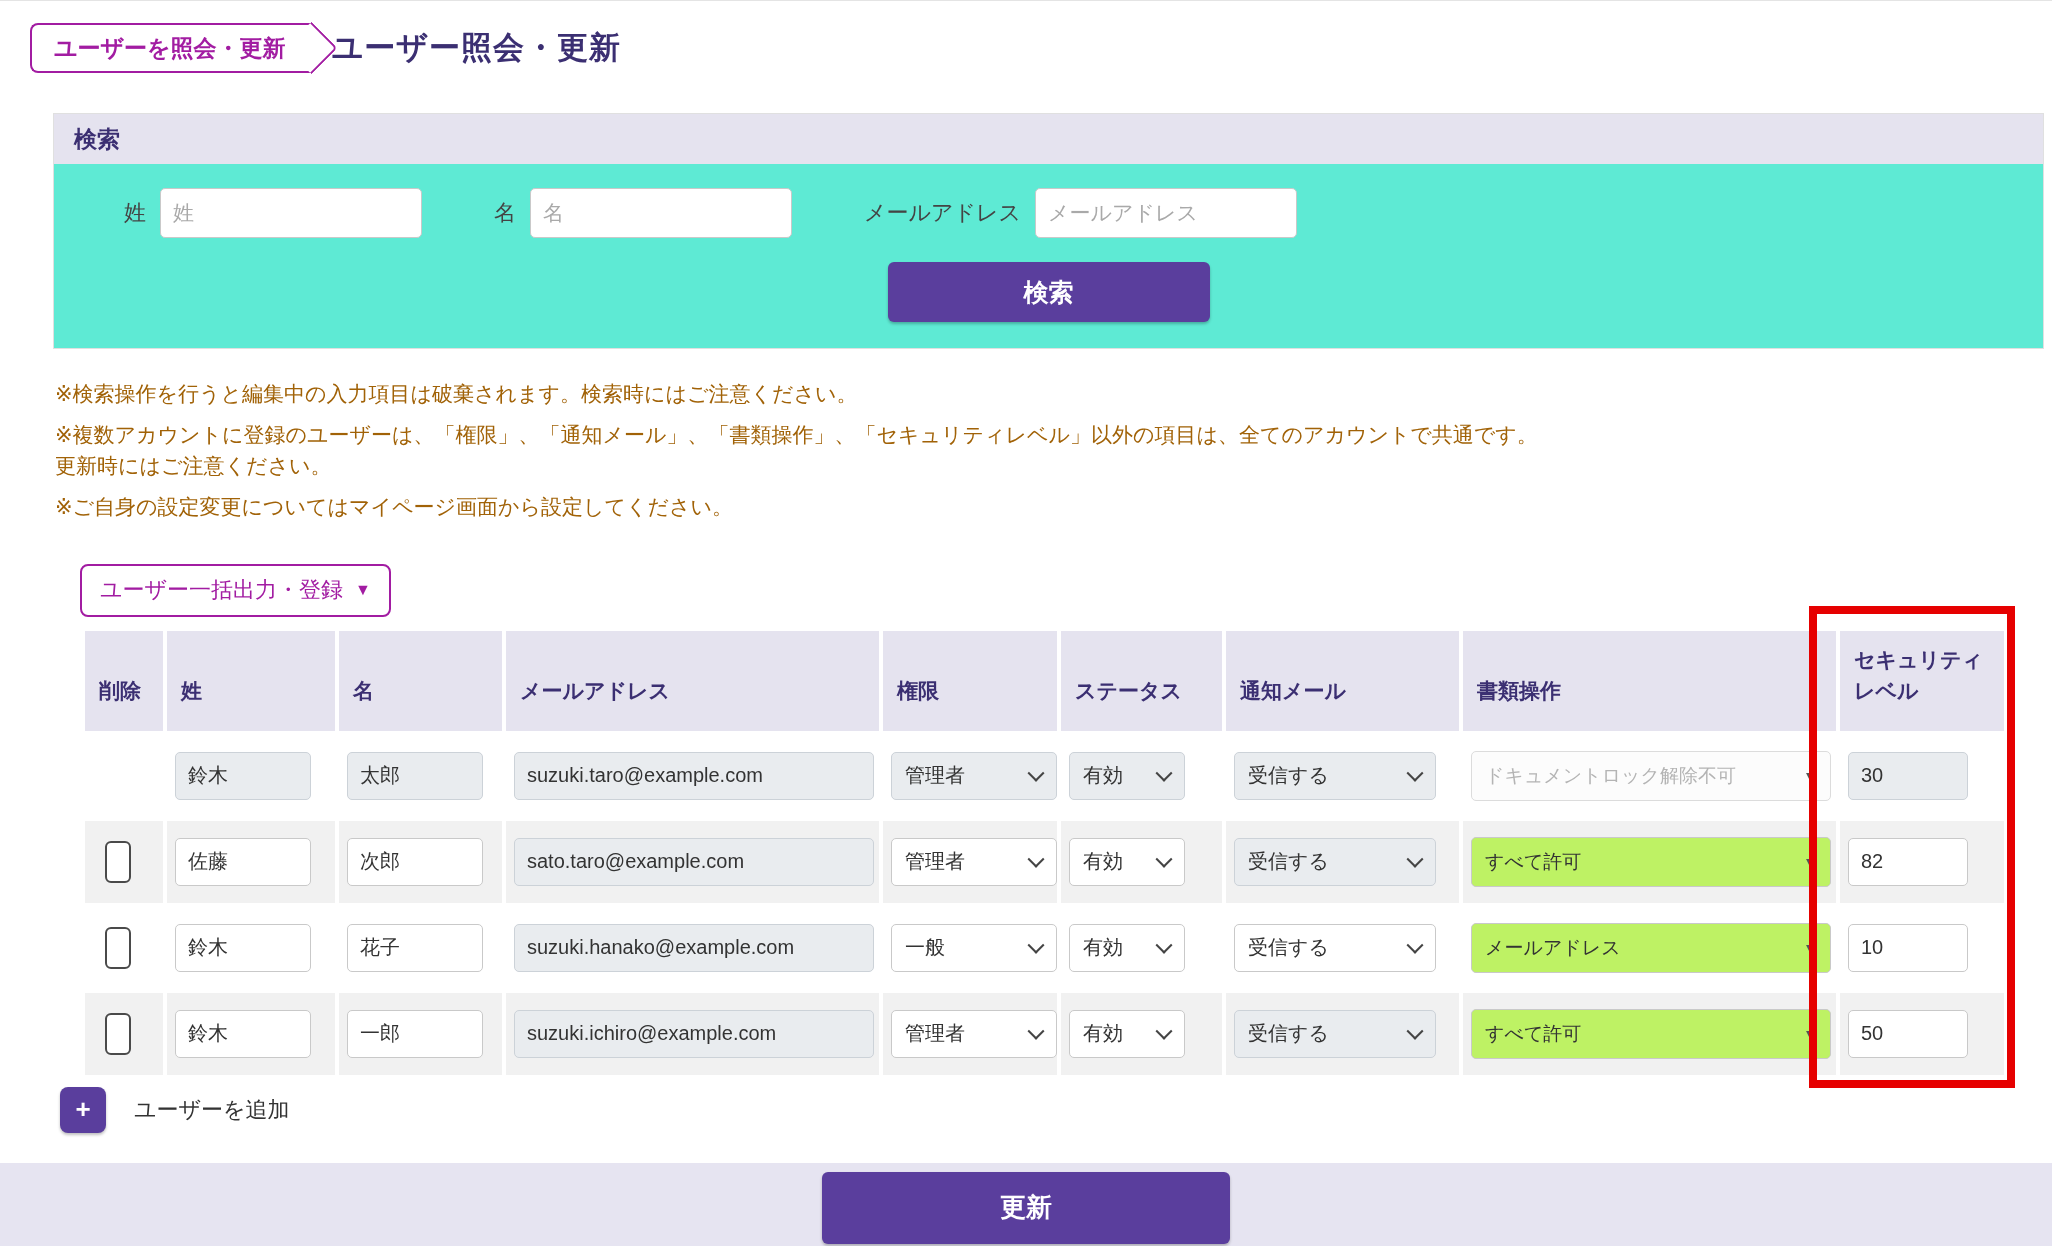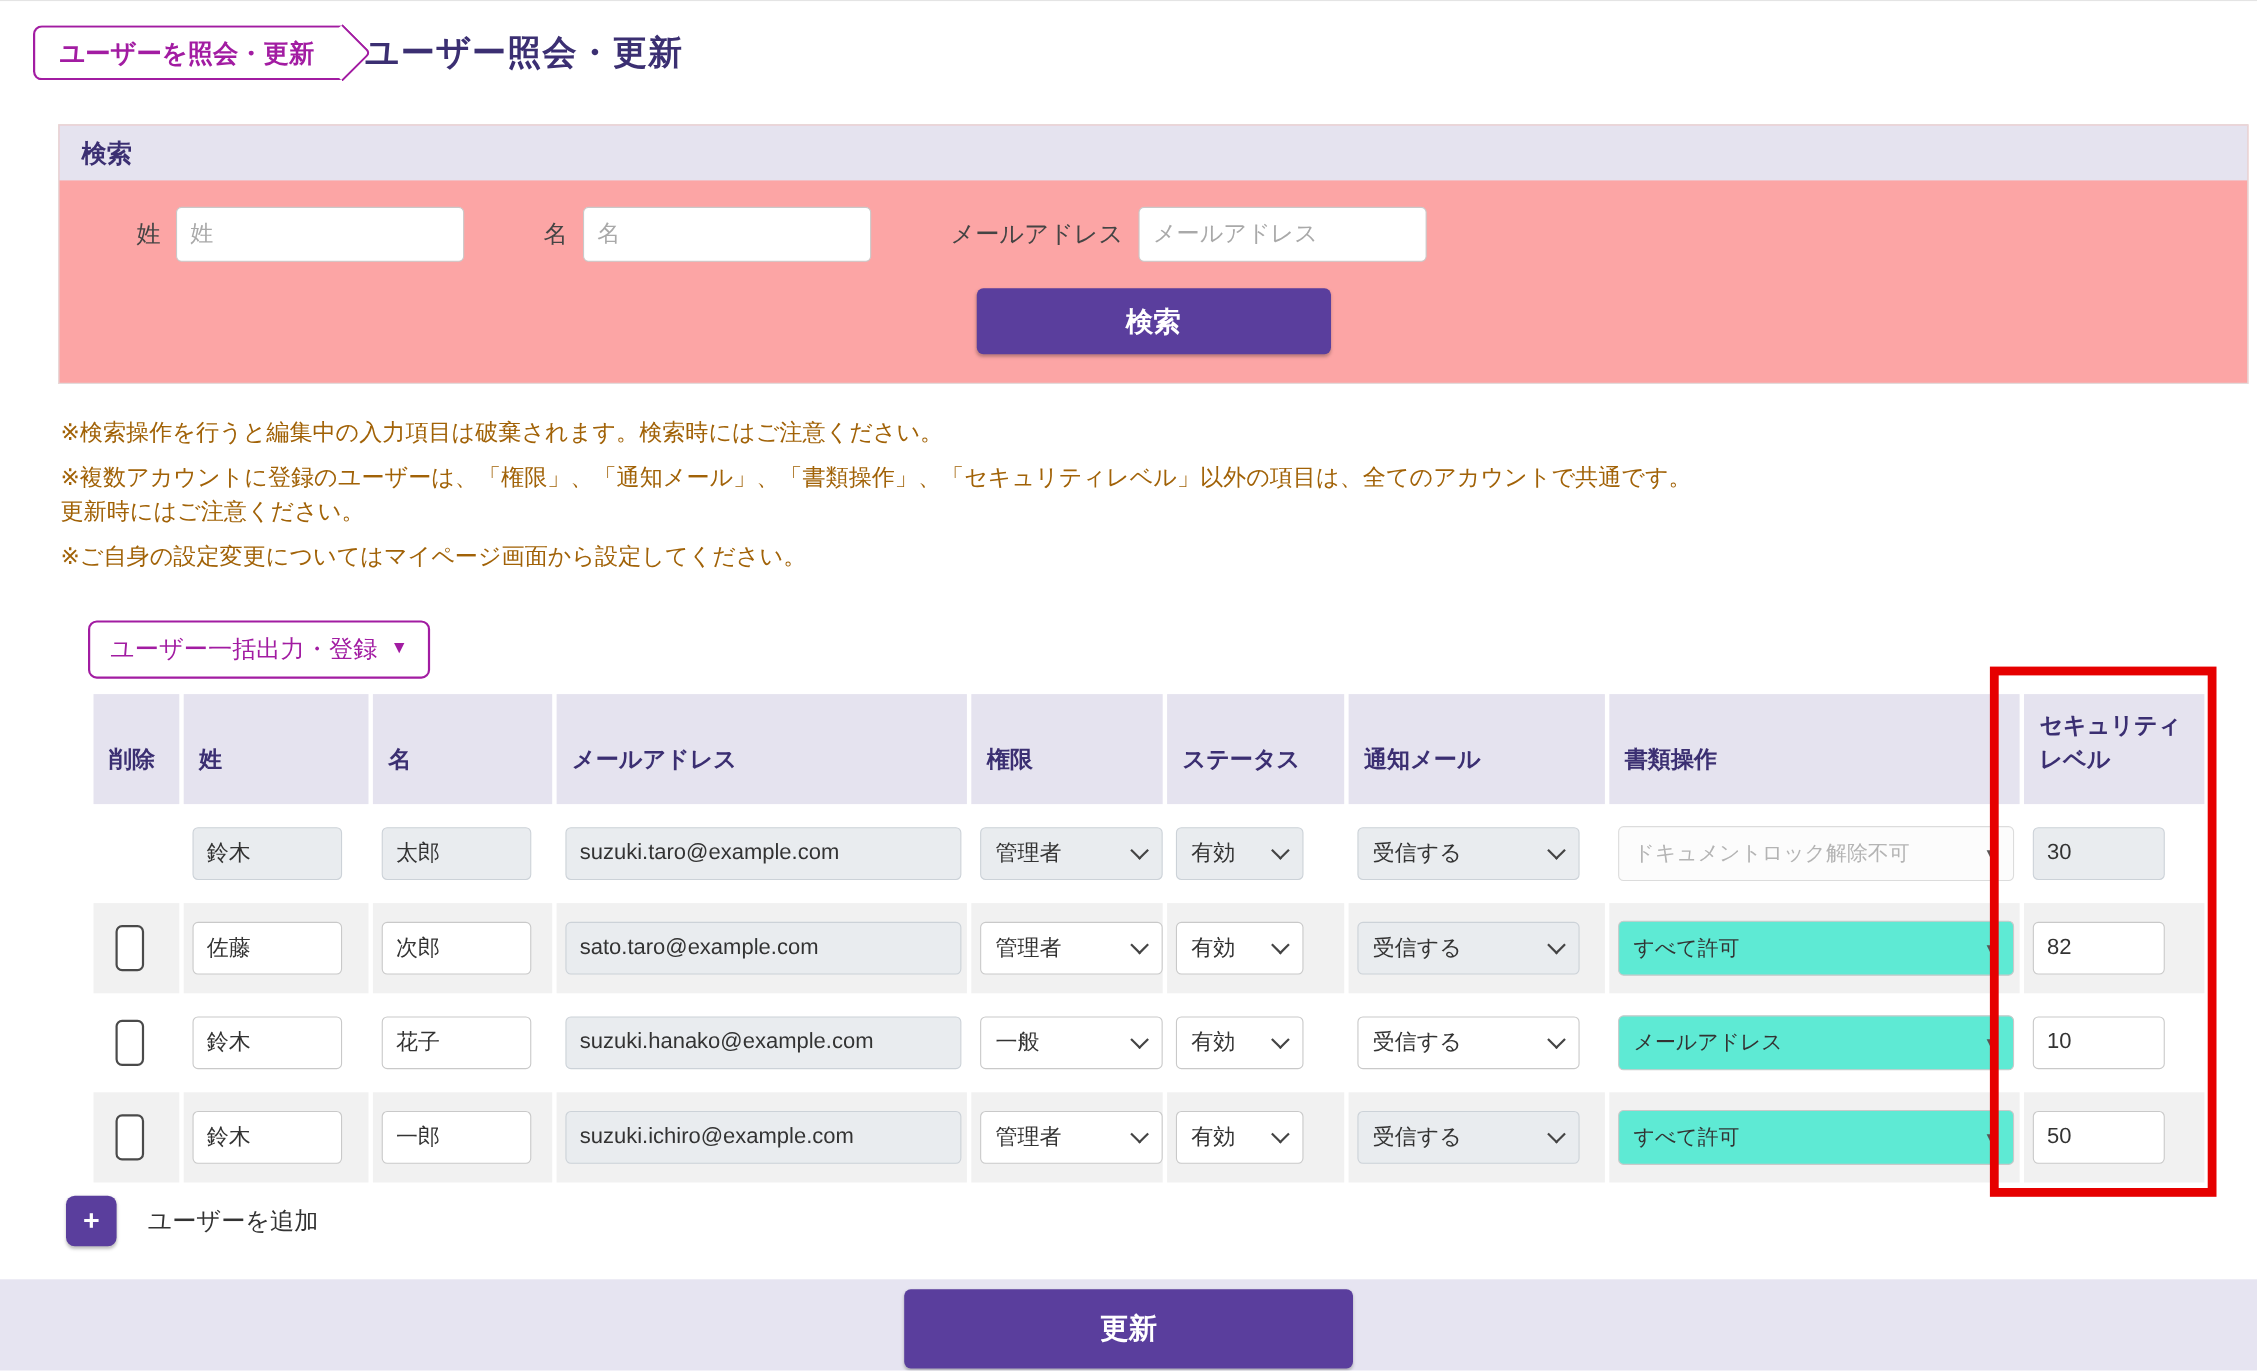--- a/index.html
+++ b/index.html
@@ -15,21 +15,21 @@
   .page-header { display:flex; align-items:center; gap:20px; padding:22px 0 0 30px; }
   .tag { position:relative; height:50px; display:flex; align-items:center;
          padding:0 26px 0 22px; border:2px solid #a21ca2; border-right:none;
          border-radius:8px 0 0 8px; color:#a21ca2; font-weight:bold; font-size:23px; background:#fff; }
   .tag::after { content:""; position:absolute; right:-18px; top:50%; width:35px; height:35px;
          transform:translateY(-50%) rotate(45deg);
          border-top:2px solid #a21ca2; border-right:2px solid #a21ca2; border-radius:0 5px 0 0; background:#fff; }
   .page-title { font-size:31px; font-weight:bold; color:#3b2f72; letter-spacing:1px; }
 
   
-  .search-panel { margin:40px 0 0 53px; width:1991px; border:1px solid #e0e0e0; background:#fca5a5; }
+  .search-panel { margin:40px 0 0 53px; width:1991px; border:1px solid #e0e0e0; background:#5eead4; }
   .search-panel-header { height:50px; background:#e5e3ef; color:#3b2f72; font-weight:bold;
          font-size:23px; display:flex; align-items:center; padding-left:20px; }
   .search-body { padding:24px 0 26px 0; }
   .search-fields { display:flex; align-items:center; padding-left:70px; }
   .field-group { display:flex; align-items:center; gap:14px; margin-right:72px; }
   .field-group label { font-size:22px; color:#444; }
   .s-input { width:262px; height:50px; border:1px solid #c9c9c9; border-radius:5px;
          padding:0 12px; font-size:21px; color:#333; font-family:inherit; }
   .s-input::placeholder { color:#a9a9a9; }
   .btn-primary { background:#5a3e9d; color:#fff; border:none; border-radius:6px;
@@ -61,21 +61,21 @@
   .dis { background:#e9ecef !important; border-color:#ccd2d8 !important; }
   .w-name{width:136px} .w-email{width:360px} .w-level{width:120px}
 
   .sel { height:48px; background:#fff; border:1px solid #c9c9c9; border-radius:5px;
          display:flex; align-items:center; justify-content:space-between;
          padding:0 14px 0 13px; font-size:20px; color:#333; cursor:pointer; }
   .w-role{width:174px} .w-status{width:116px} .w-notify{width:202px}
   .chev { width:12px; height:12px; border-right:2.5px solid #444; border-bottom:2.5px solid #444;
           transform:rotate(45deg) translate(-2px,-2px); flex:none; }
 
-  .ddl { width:360px; height:50px; background:#5eead4; border:1px solid #c9c9c9; border-radius:5px;
+  .ddl { width:360px; height:50px; background:#bef264; border:1px solid #c9c9c9; border-radius:5px;
          display:flex; align-items:center; justify-content:space-between;
          padding:0 13px; font-size:19px; color:#333; cursor:pointer; }
   .ddl .tri { font-size:14px; color:#555; }
   .ddl.ddl-dis { background:#fcfcfc; border-color:#dcdcdc; color:#b4b4b4; cursor:default; }
 
   .cb { width:26px; height:42px; background:#fff; border:2px solid #4a4a4a; border-radius:6px;
         margin-left:12px; cursor:pointer; }
 
   
   .red-box { position:absolute; left:1724px; top:-25px; width:206px; height:482px;

